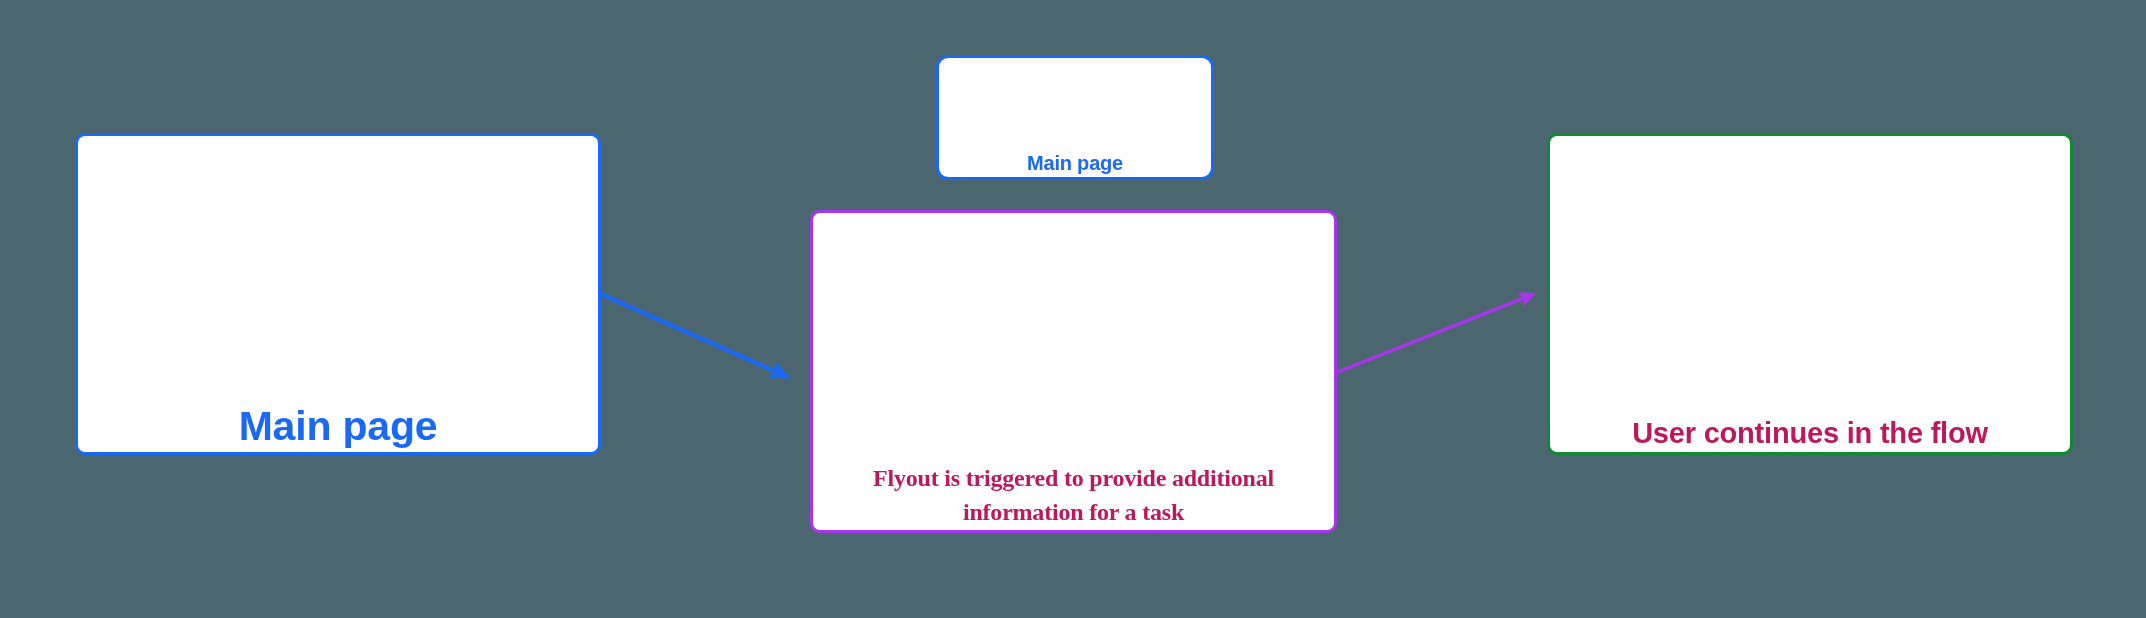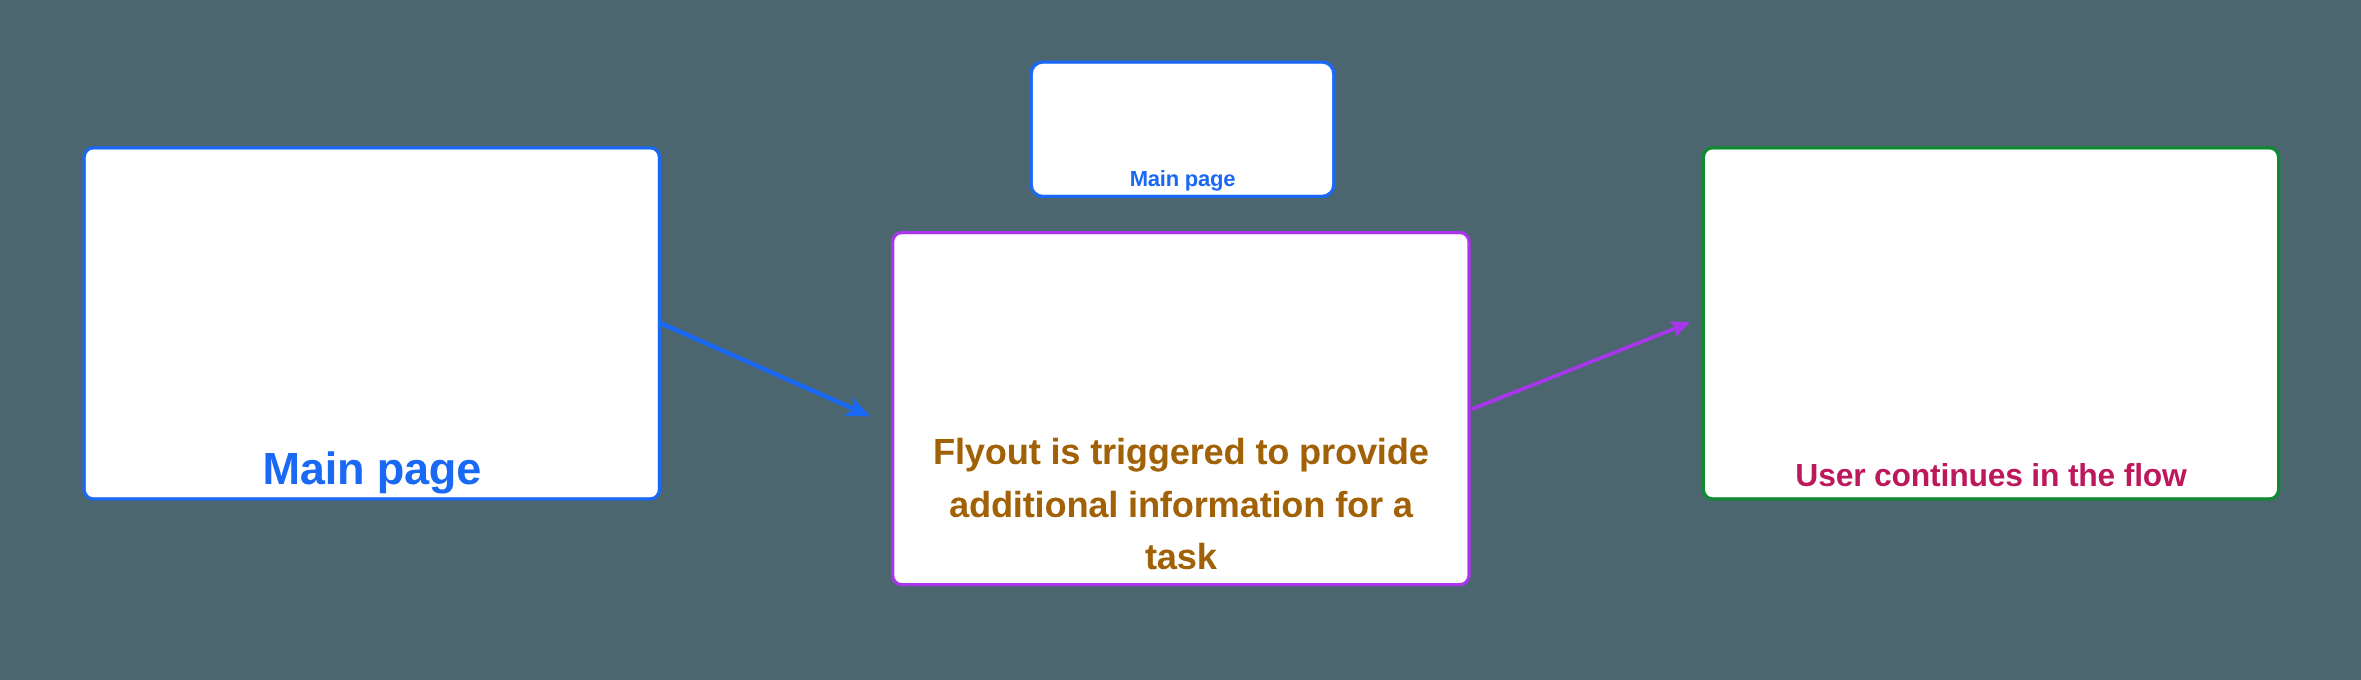--- a/index.html
+++ b/index.html
@@ -68,24 +68,25 @@
 
   
   #node-flyout {
     left: 810px;
     top: 210px;
     width: 527px;
     height: 323px;
     border-color: #a935ec;
   }
   #node-flyout .node-label {
-    color: #a16207;
-    font-size: 33px;
+    color: #be185d;
+    font-size: 24px;
     line-height: 1.44;
     padding: 0 14px;
+    font-family: Liberation Serif, serif;
   }
 
   
   #node-user-continues {
     left: 1547px;
     top: 133px;
     width: 526px;
     height: 322px;
     border-color: #108a30;
   }

